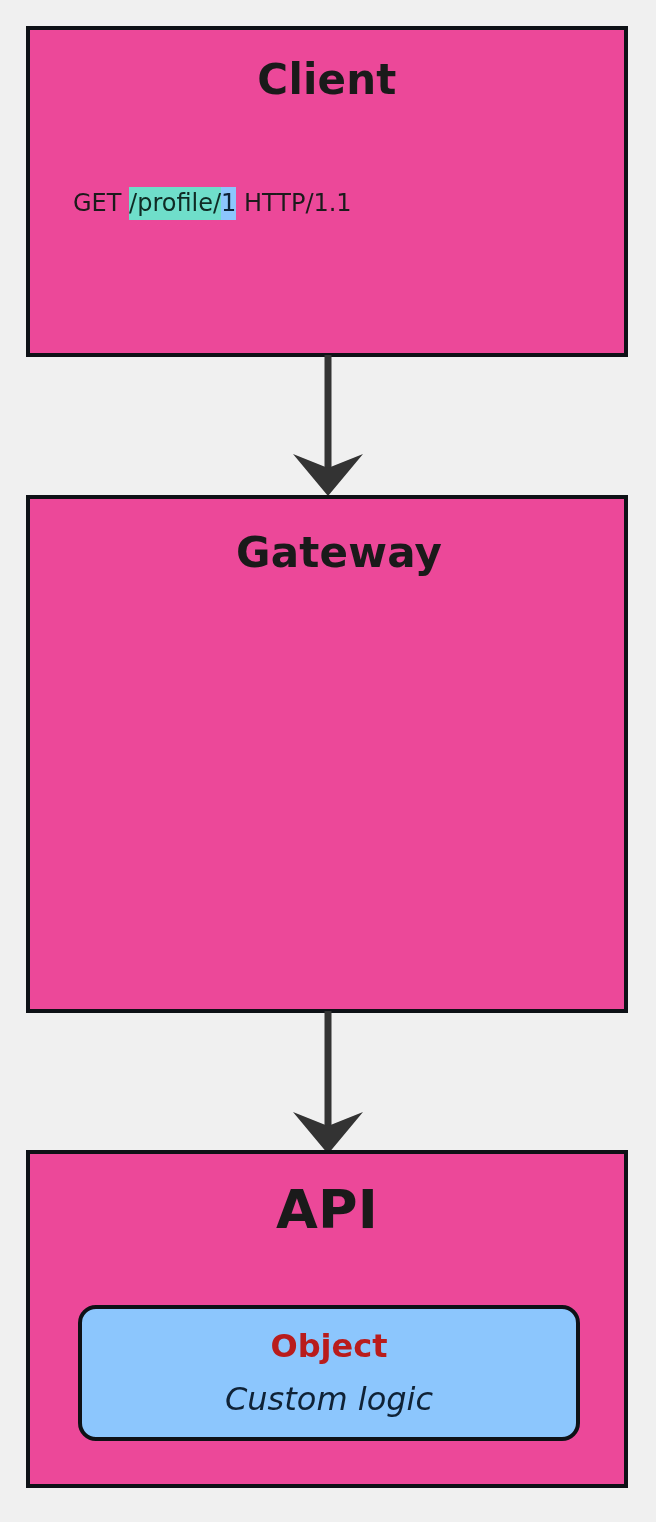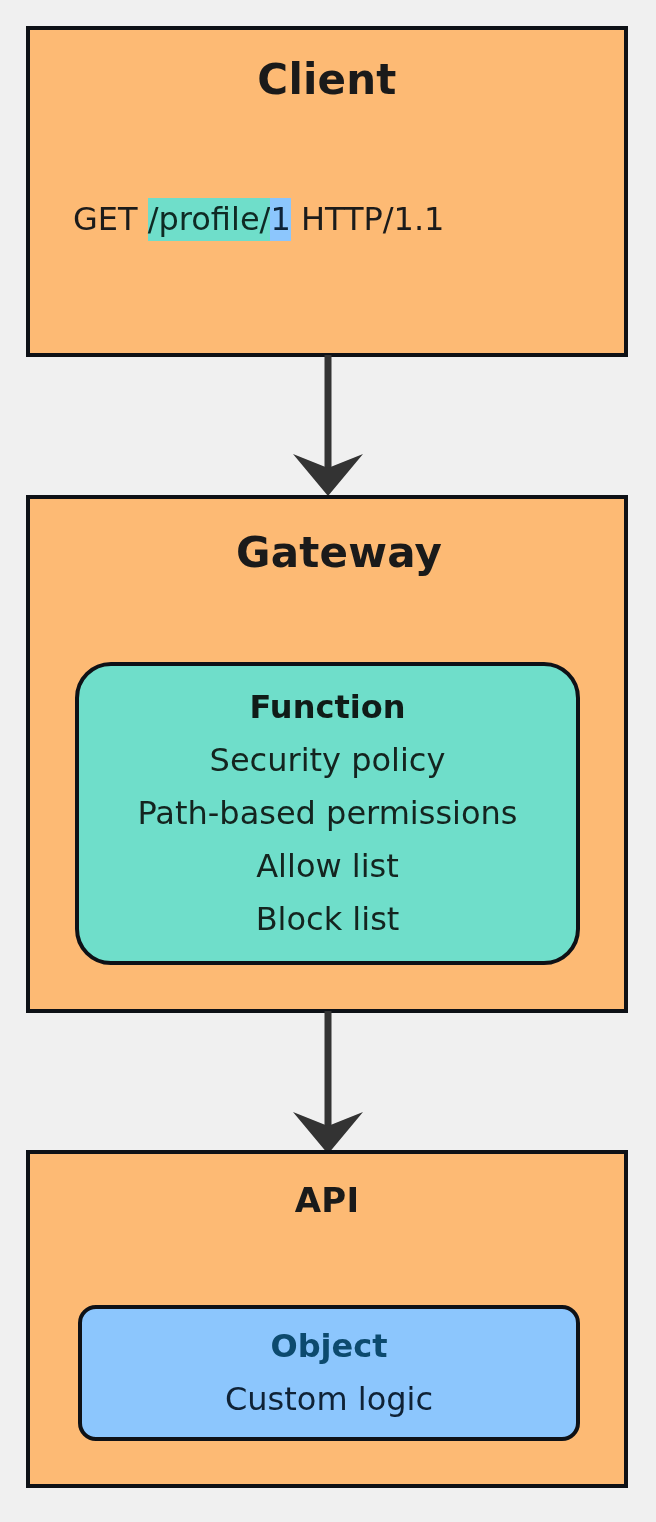--- a/index.html
+++ b/index.html
@@ -20,49 +20,49 @@
     position: absolute;
     left: 0; top: 0;
     width: 656px;
     height: 1522px;
   }
 
   
   .node {
     position: absolute;
     box-sizing: border-box;
-    background: #fdba74;
+    background: #ec4899;
     border: 4px solid #0e1116;
   }
   #node-client  { left: 26px; top: 26px;   width: 602px; height: 331px; }
   #node-gateway { left: 26px; top: 495px;  width: 602px; height: 518px; }
   #node-api     { left: 26px; top: 1150px; width: 602px; height: 338px; }
 
   
   .node-title {
     position: absolute;
     left: 0;
     width: 100%;
     text-align: center;
     font-weight: bold;
     color: #1a1a1a;
     letter-spacing: 0.2px;
     line-height: 1;
   }
   #title-client  { top: 29px; font-size: 42px; }
   #title-gateway { top: 33px; font-size: 42px; padding-left: 12px; }
-  #title-api     { top: 29px; font-size: 34px; }
+  #title-api     { top: 29px; font-size: 54px; }
 
   
   #client-request {
     position: absolute;
     left: 43px;
-    top: 164px;
+    top: 148px;
     width: 540px;
-    font-size: 32px;
+    font-size: 24px;
     line-height: 50px;
     color: #1b1b1b;
     text-align: left;
     white-space: nowrap;
   }
   .req-line { display: block; height: 50px; }
   .hl-path {
     background: #6fdeca;
     color: #0f2a24;
     padding: 2px 0 3px 0;
@@ -100,29 +100,29 @@
     background: #8cc6fd;
     border-radius: 18px;
   }
 
   .sub-title {
     font-weight: bold;
     font-size: 32px;
     line-height: 53px;
     color: #101c18;
   }
-  #subnode-object .sub-title { color: #0c4a6e; }
+  #subnode-object .sub-title { color: #b91c1c; }
 
   .sub-line {
     font-size: 32px;
     line-height: 53px;
     color: #14241f;
     white-space: nowrap;
   }
-  #subnode-object .sub-line { color: #0f2236; }
+  #subnode-object .sub-line { color: #0f2236; font-style: italic; }
 
   
   .arrow-svg {
     position: absolute;
     left: 0;
     width: 656px;
     overflow: visible;
   }
   #arrow-client-gateway { top: 355px;  height: 142px; }
   #arrow-gateway-api    { top: 1011px; height: 142px; }
@@ -142,27 +142,20 @@
 
   <svg class="arrow-svg" id="arrow-client-gateway" viewBox="0 0 656 142" width="656" height="142">
     <line x1="328" y1="0" x2="328" y2="120" stroke="#333333" stroke-width="7"></line>
     <path d="M 328 141 L 293 99 L 328 113 L 363 99 Z" fill="#333333"></path>
   </svg>
 
   <div class="node" id="node-gateway">
     <div class="node-title" id="title-gateway">Gateway</div>
   </div>
 
-  <div class="subnode" id="subnode-function">
-    <div class="sub-title">Function</div>
-    <div class="sub-line">Security policy</div>
-    <div class="sub-line">Path-based permissions</div>
-    <div class="sub-line">Allow list</div>
-    <div class="sub-line">Block list</div>
-  </div>
 
   <svg class="arrow-svg" id="arrow-gateway-api" viewBox="0 0 656 142" width="656" height="142">
     <line x1="328" y1="0" x2="328" y2="122" stroke="#333333" stroke-width="7"></line>
     <path d="M 328 143 L 293 101 L 328 115 L 363 101 Z" fill="#333333"></path>
   </svg>
 
   <div class="node" id="node-api">
     <div class="node-title" id="title-api">API</div>
   </div>
 

